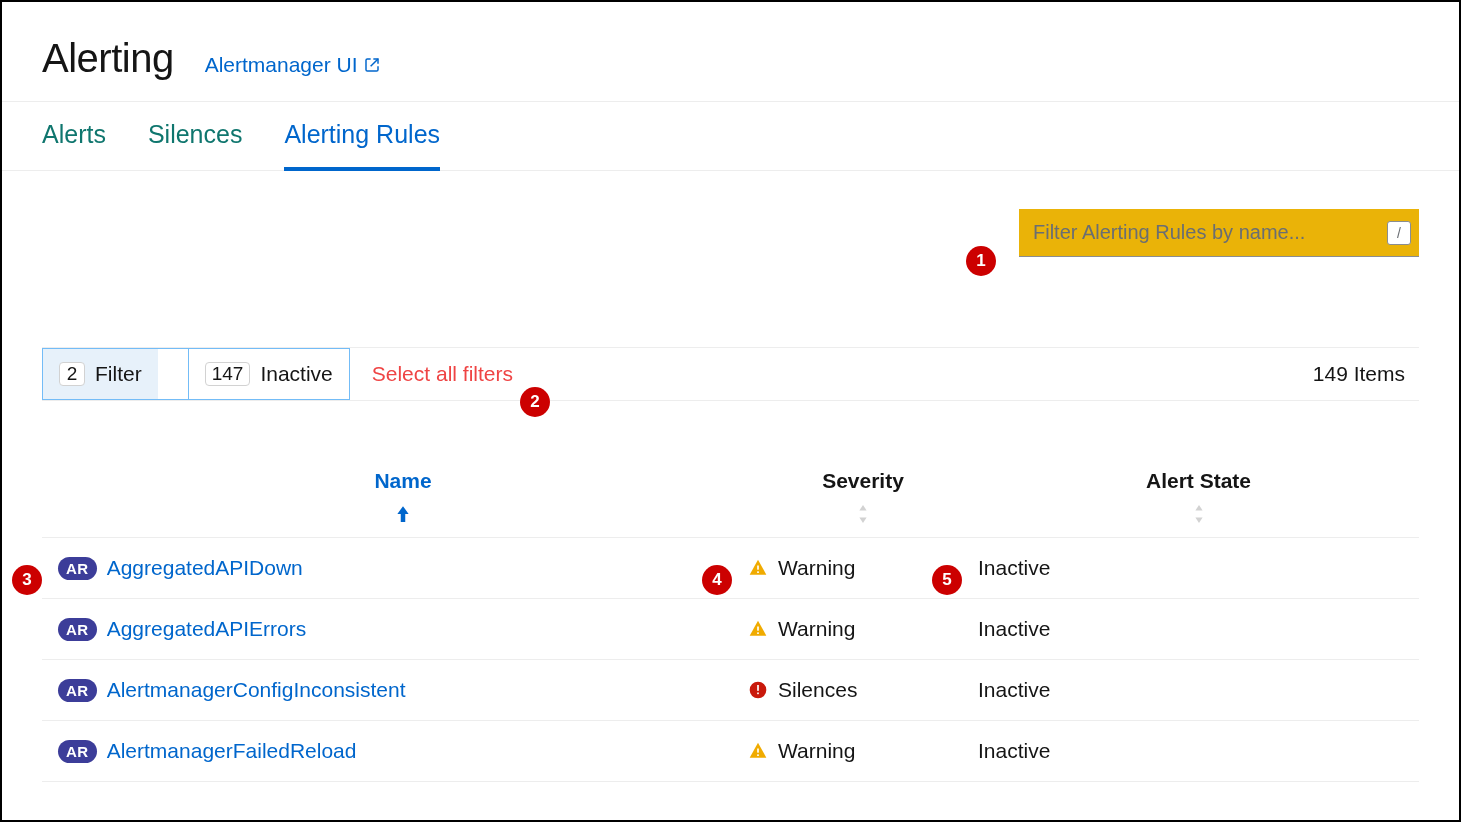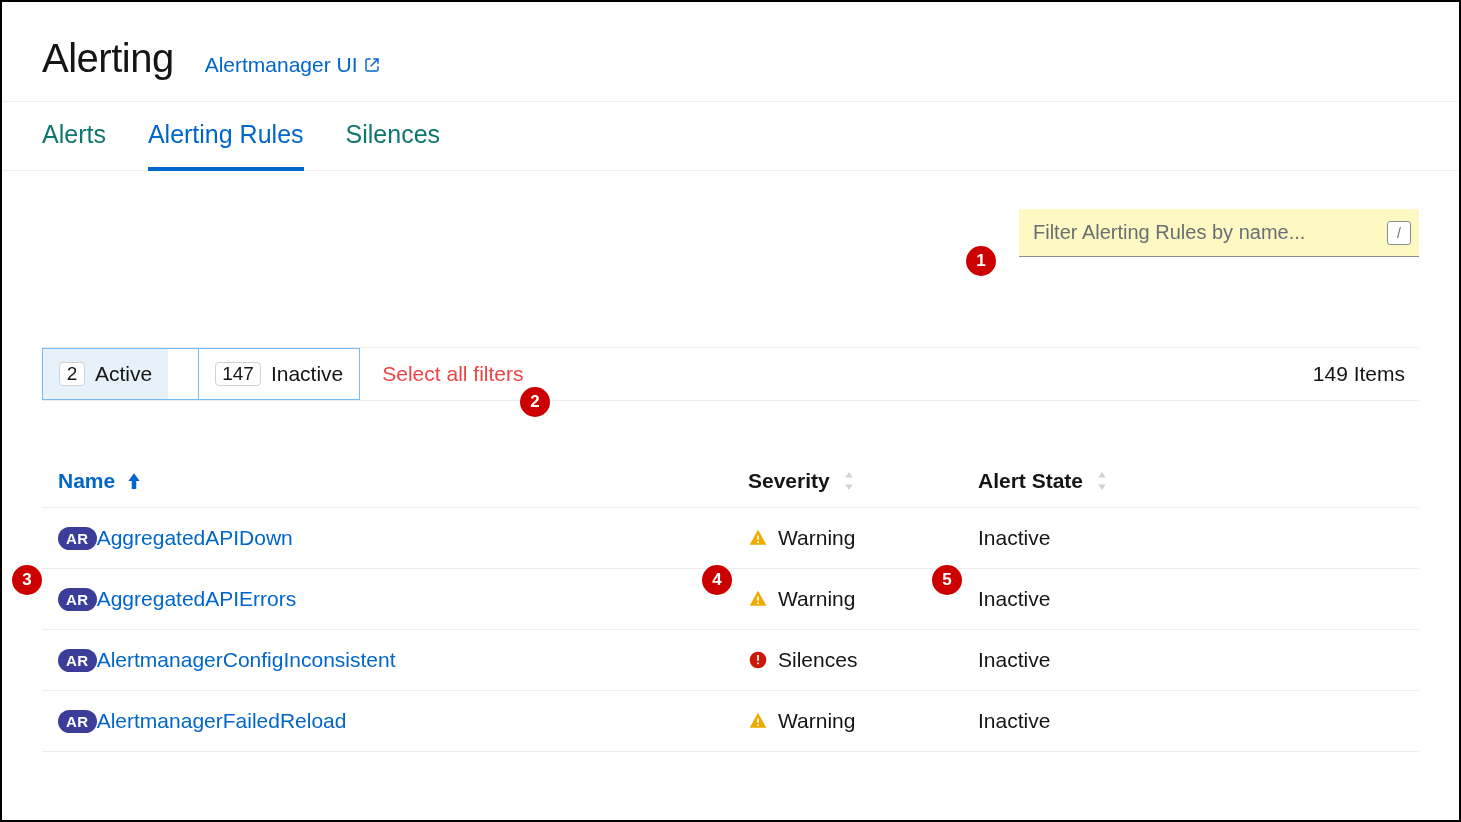--- a/index.html
+++ b/index.html
@@ -13,44 +13,44 @@
   .ext-icon { width: 16px; height: 16px; display: inline-block; }
 
   
   .tabs { border-top: 1px solid #ededed; border-bottom: 1px solid #ededed; padding: 0 40px; display: flex; gap: 42px; }
   .tab { font-size: 25px; color: #0f766e; padding: 18px 0 18px 0; cursor: pointer; border-bottom: 4px solid transparent; margin-bottom: -1px; }
   .tab.active { color: #0066cc; border-bottom-color: #0066cc; }
 
   
   .filter-row { display: flex; justify-content: flex-end; align-items: center; padding: 38px 40px 0 40px; gap: 18px; }
   .search-wrap { position: relative; width: 400px; }
-  .search-input { width: 100%; height: 48px; font-size: 20px; padding: 8px 44px 8px 14px; border: none; border-bottom: 1px solid #8a8d90; color: #393f44; background: #fef9c3; }
+  .search-input { width: 100%; height: 48px; font-size: 20px; padding: 8px 44px 8px 14px; border: none; border-bottom: 1px solid #8a8d90; color: #393f44; background: #eab308; }
   .search-input::placeholder { color: #6a6e73; }
   .kbd { position: absolute; right: 8px; top: 50%; transform: translateY(-50%); width: 24px; height: 24px; border: 1px solid #8a8d90; border-radius: 3px; font-size: 14px; display:flex; align-items:center; justify-content:center; color:#6a6e73; background:#fff; }
 
   
   .toolbar { margin: 90px 40px 0 40px; display: flex; align-items: stretch; border-top: 1px solid #ededed; border-bottom: 1px solid #ededed; height: 54px; }
   .seg-group { display: flex; border: 1px solid #73bcf7; }
   .seg { display: flex; align-items: center; gap: 10px; padding: 0 16px; font-size: 21px; cursor: pointer; }
   .seg.active { background: #e7f1fa; }
   .seg:not(:first-child) { border-left: 1px solid #73bcf7; margin-left: 30px; }
   .count-badge { background: #fff; border: 1px solid #d2d2d2; border-radius: 4px; padding: 0 6px; font-size: 19px; min-width: 26px; text-align: center; }
   .select-all { color: #ef4444; font-size: 21px; display: flex; align-items: center; padding-left: 22px; cursor: pointer; }
   .toolbar-spacer { flex: 1; }
   .item-count { font-size: 21px; display: flex; align-items: center; padding-right: 14px; }
 
   
   .table { margin: 56px 40px 0 40px; }
   .thead, .trow { display: grid; grid-template-columns: 690px 230px 1fr; align-items: center; }
   .thead { border-bottom: 1px solid #ededed; padding: 12px 0 14px 16px; }
-  .th { font-size: 21px; font-weight: 600; color: #151515; display: flex; align-items: center; gap: 12px; cursor: pointer; }
+  .th { font-size: 21px; font-weight: 600; color: #151515; display: flex; align-items: center; gap: 12px; cursor: pointer; flex-direction: column; }
   .th.sorted { color: #0066cc; }
   .sort-icon { width: 14px; height: 18px; }
   .trow { border-bottom: 1px solid #ededed; padding: 18px 0 18px 16px; }
-  .name-cell { display: flex; align-items: center; }
+  .name-cell { display: flex; align-items: center; gap: 10px; }
   .ar-badge { background: #3c3d99; color: #fff; font-size: 15px; font-weight: 600; border-radius: 14px; padding: 3px 8px; letter-spacing: 0.5px; }
   .rule-link { color: #0066cc; font-size: 21px; text-decoration: none; }
   .sev-cell { display: flex; align-items: center; gap: 10px; font-size: 21px; }
   .state-cell { font-size: 21px; }
   .sev-icon { width: 20px; height: 20px; flex-shrink: 0; }
 
   
   .callout { position: absolute; width: 30px; height: 30px; border-radius: 50%; background: #cc0000; color: #fff; font-size: 17px; font-weight: 700; display: flex; align-items: center; justify-content: center; z-index: 10; }
 </style>
 </head>
@@ -71,36 +71,36 @@
       <svg class="ext-icon" viewBox="0 0 24 24" fill="none" stroke="#0066cc" stroke-width="2.2">
         <path d="M14 3h7v7"></path>
           <path d="M10 14L21 3"></path>
           <path d="M21 14v5a2 2 0 0 1-2 2H5a2 2 0 0 1-2-2V5a2 2 0 0 1 2-2h5"></path>
       </svg>
     </a>
   </div>
 
   <div class="tabs">
     <div class="tab">Alerts</div>
+    <div class="tab">Silences</div>
     <div class="tab active">Alerting Rules</div>
-    <div class="tab">Silences</div>
   </div>
 
   <div class="filter-row">
     <div class="search-wrap">
       <input class="search-input" type="text" placeholder="Filter Alerting Rules by name..." style="">
       <span class="kbd">/</span>
     </div>
   </div>
 
   <div class="toolbar">
     <div class="seg-group">
       <div class="seg active">
         <span class="count-badge">2</span>
-        <span>Active</span>
+        <span>Filter</span>
       </div>
       <div class="seg">
         <span class="count-badge">147</span>
         <span>Inactive</span>
       </div>
     </div>
     <div class="select-all">Select all filters</div>
     <div class="toolbar-spacer"></div>
     <div class="item-count">149 Items</div>
   </div>

